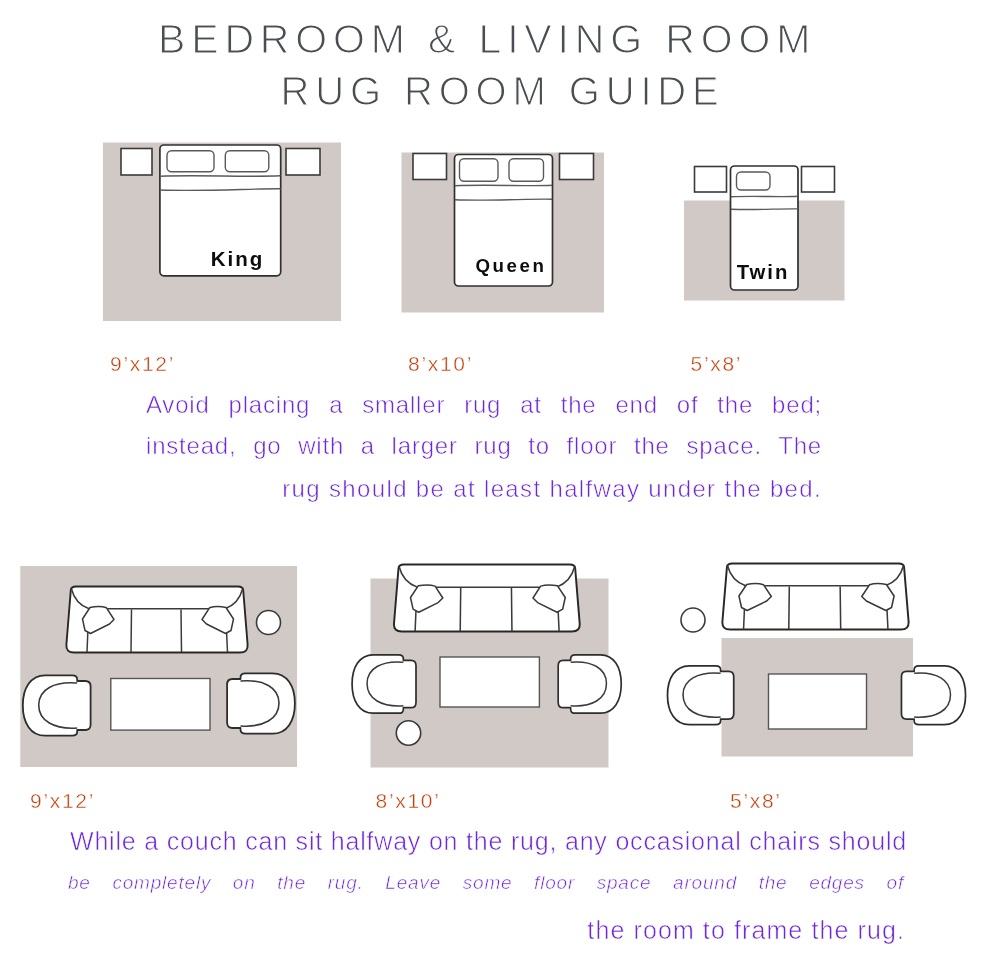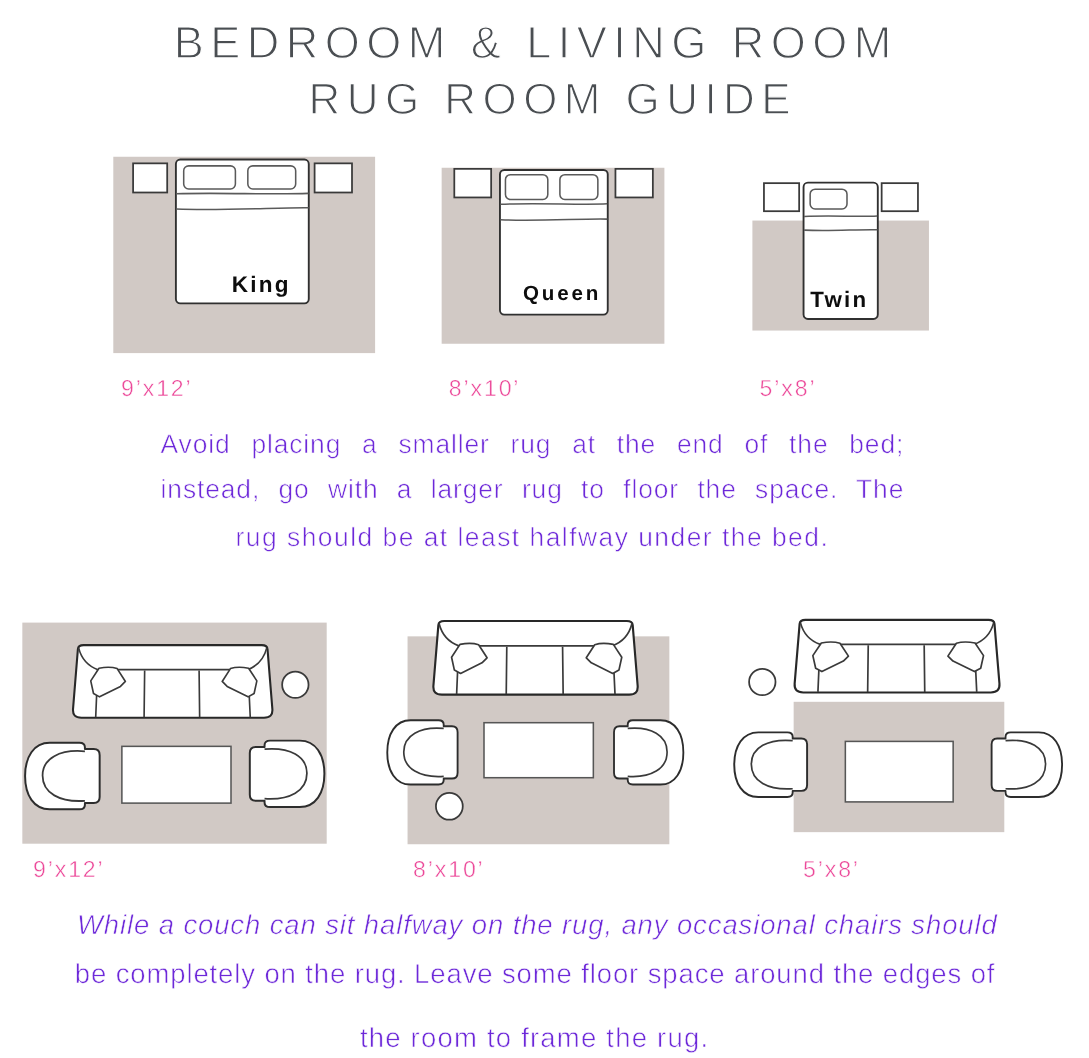--- a/index.html
+++ b/index.html
@@ -1,23 +1,23 @@
 <!DOCTYPE html>
 <html><head>
 <meta charset="utf-8">
 <style>
   html,body{margin:0;padding:0;}
   body{width:990px;height:962px;position:relative;background:#ffffff;
        font-family:"Liberation Sans",sans-serif;overflow:hidden;}
   .abs{position:absolute;white-space:nowrap;text-align:right;}
   .title{color:#4a4e52;-webkit-text-stroke:1.15px #ffffff;}
-  .lbl{color:#ec4899;font-size:21px;letter-spacing:1.7px;-webkit-text-stroke:0.4px #ffffff;}
+  .lbl{color:#c2410c;font-size:21px;letter-spacing:1.7px;margin-top:10px;-webkit-text-stroke:0.4px #ffffff;}
   .par{color:#6d28d9;font-size:24px;letter-spacing:0.8px;-webkit-text-stroke:0.55px #ffffff;}
   .just{text-align:justify;text-align-last:justify;}
-  .cent{text-align:center;}
+  .cent{text-align:right;}
 </style>
 </head>
 <body>
 
 <div class="abs title" id="t1" style="left:158px;top:15.5px;font-size:41px;letter-spacing:5.85px;">BEDROOM &amp; LIVING ROOM</div>
 
 <div class="abs title" id="t2" style="left:280.5px;top:69.2px;font-size:40px;letter-spacing:5.85px;">RUG ROOM GUIDE</div>
 
 <svg width="990" height="962" style="position:absolute;left:0;top:0;" xmlns="http://www.w3.org/2000/svg">
   <defs>
@@ -134,17 +134,17 @@
 <div class="abs par just" style="left:146px;top:431.5px;width:676px;">instead, go with a larger rug to floor the space. The</div>
 
 <div class="abs par cent" style="left:146px;top:474.5px;width:676px;letter-spacing:1.35px;">rug should be at least halfway under the bed.</div>
 
 <div class="abs lbl" style="left:30px;top:778.5px;">9’x12’</div>
 
 <div class="abs lbl" style="left:375.5px;top:778.5px;">8’x10’</div>
 
 <div class="abs lbl" style="left:730px;top:778.5px;">5’x8’</div>
 
-<div class="abs par just" style="left:70px;top:827px;width:834px;font-size:25px;font-style:italic;">While a couch can sit halfway on the rug, any occasional chairs should</div>
+<div class="abs par just" style="left:70px;top:827px;width:834px;font-size:25px;">While a couch can sit halfway on the rug, any occasional chairs should</div>
 
-<div class="abs par just" style="left:68px;top:871.5px;width:836px;font-size:25px;">be completely on the rug. Leave some floor space around the edges of</div>
+<div class="abs par just" style="left:68px;top:871.5px;width:836px;font-size:19px;font-style:italic;">be completely on the rug. Leave some floor space around the edges of</div>
 
-<div class="abs par cent" style="left:67px;top:916px;width:838px;font-size:25px;letter-spacing:1.1px;margin-top:14px;">the room to frame the rug.</div>
+<div class="abs par cent" style="left:67px;top:916px;width:838px;font-size:25px;letter-spacing:1.1px;">the room to frame the rug.</div>
 
 </body></html>

